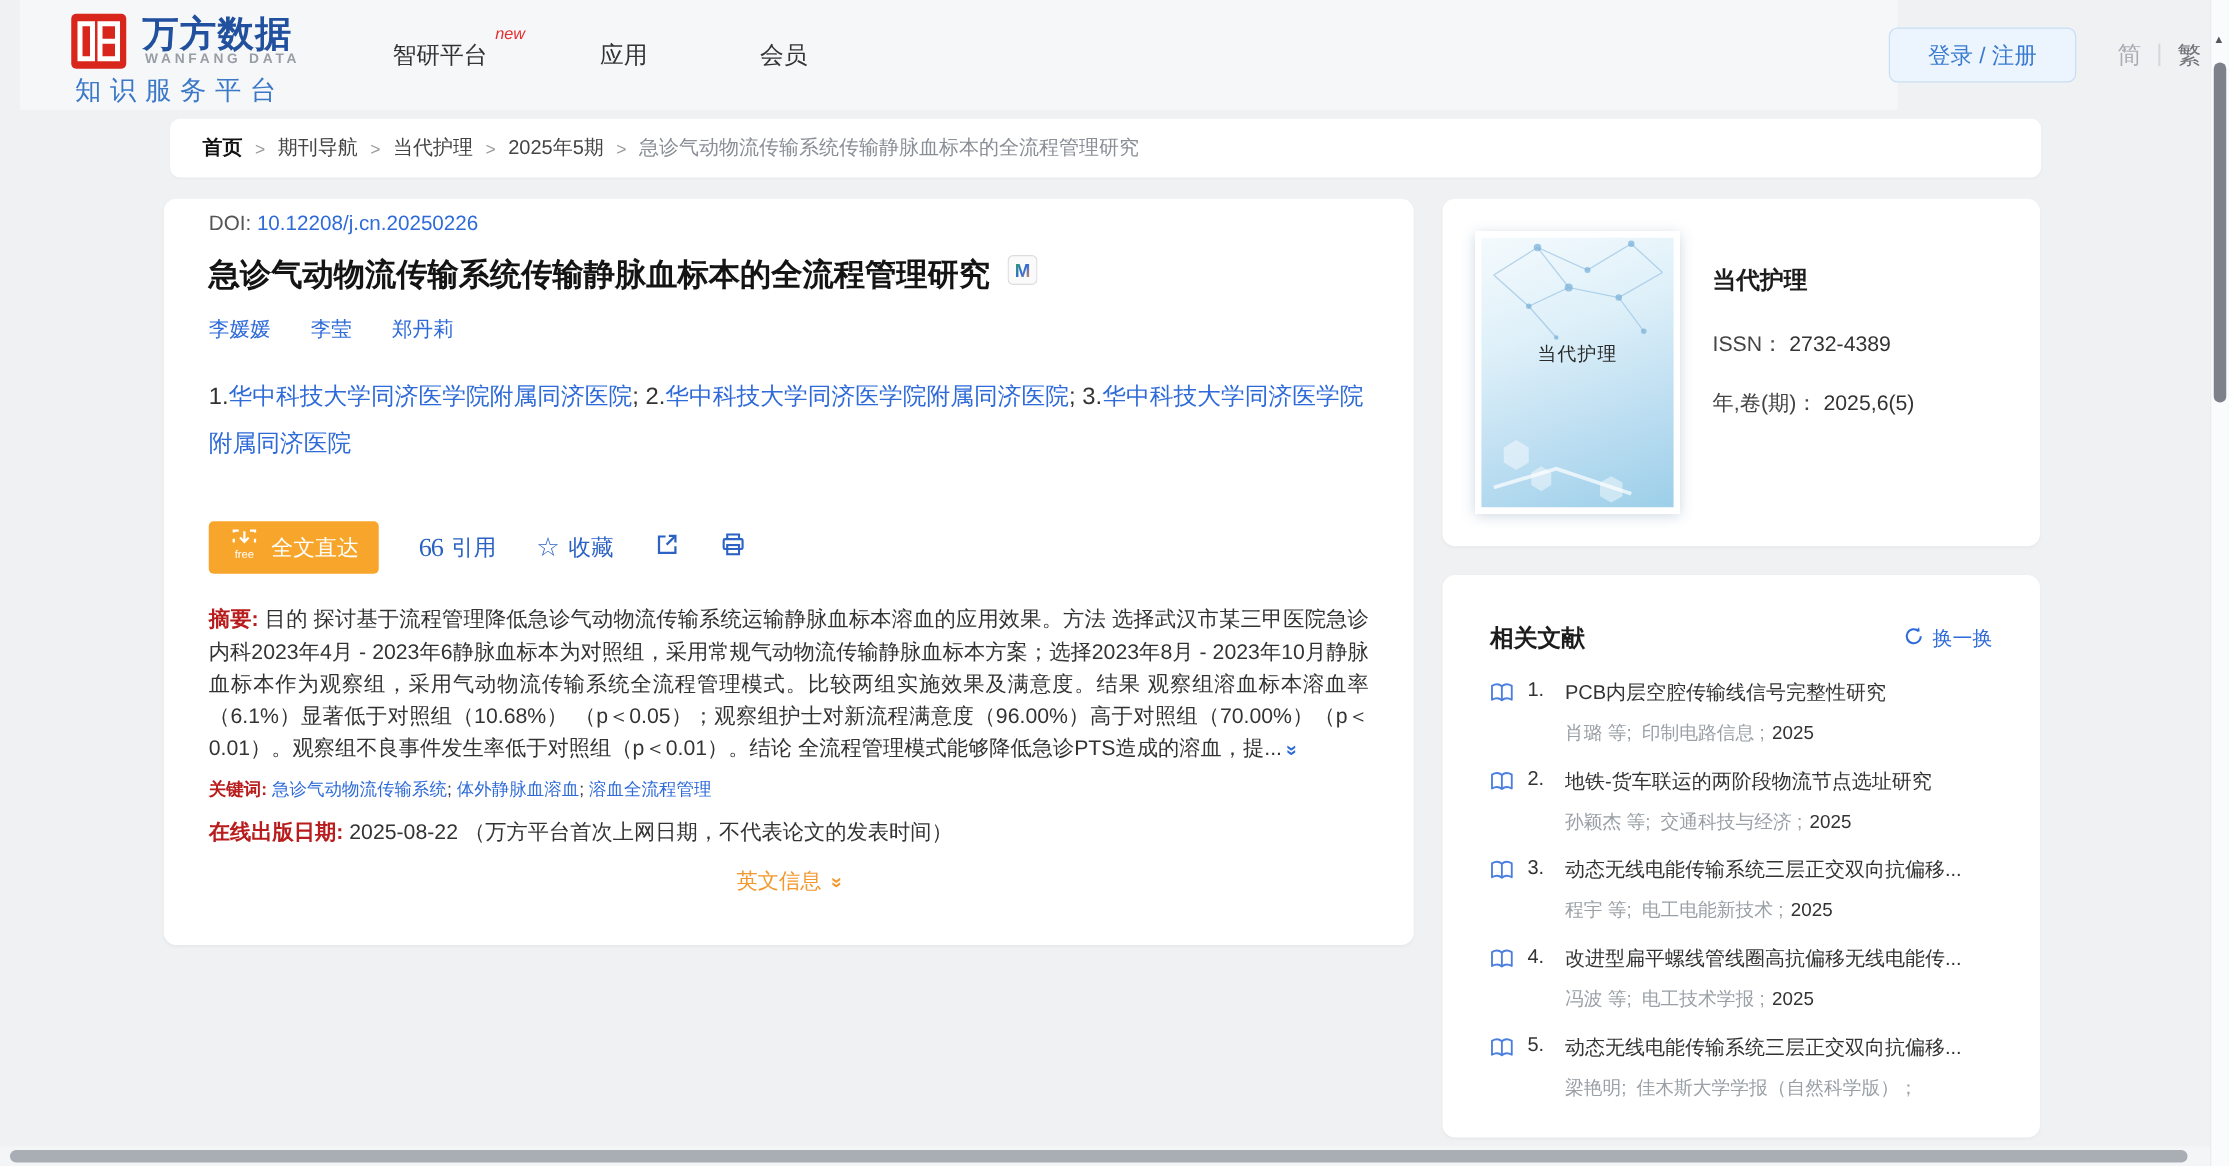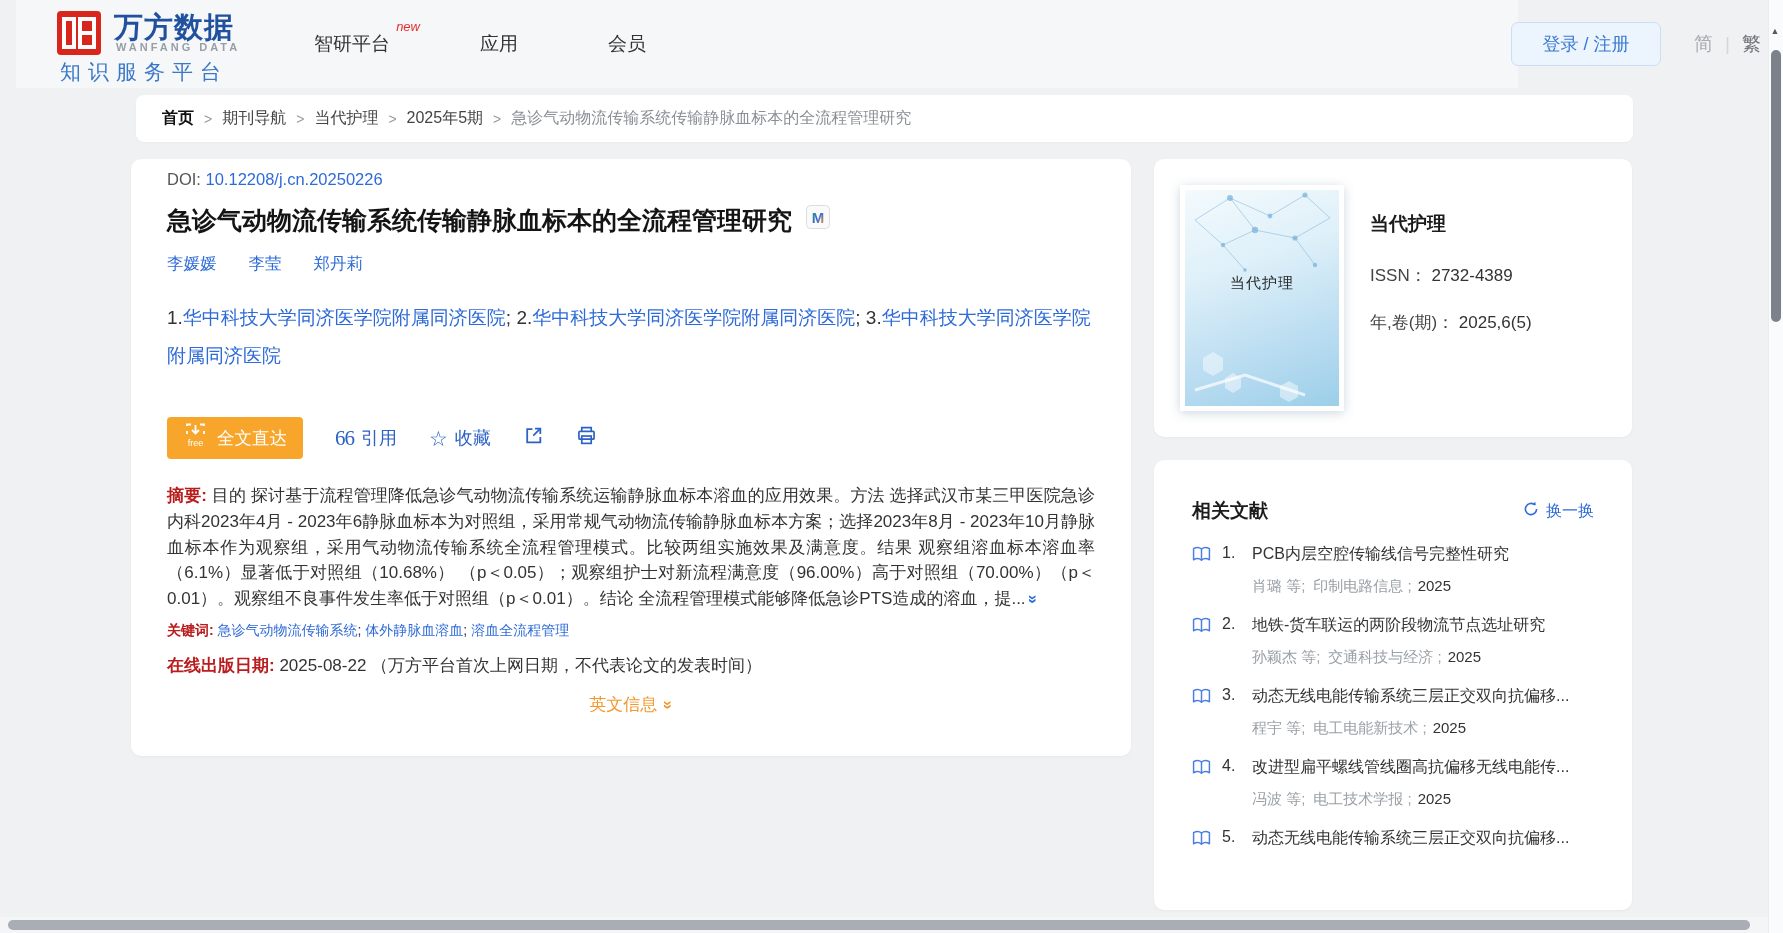--- a/index.html
+++ b/index.html
@@ -330,20 +330,21 @@
       <div class="ritem">
         <span class="ricon">
           <svg width="19" height="17" viewBox="0 0 18 16" fill="none" stroke="#4a7fe0" stroke-width="1.4" stroke-linejoin="round">
             <path d="M1.5 2.5 C4 1 7 1 9 2.8 C11 1 14 1 16.5 2.5 V13 C14 11.6 11 11.6 9 13.4 C7 11.6 4 11.6 1.5 13 Z"></path>
             <path d="M9 2.8 V13.4"></path>
           </svg>
         </span>
         <span class="rnum">5.</span>
         <span class="rbody">
           <div class="rt">动态无线电能传输系统三层正交双向抗偏移...</div>
+          <div class="rmeta"><span>梁艳明;</span><span class="src">佳木斯大学学报（自然科学版）；</span><span class="year"></span></div>
         </span>
       </div>
     </div>
 </section>
 
 <div class="htrack"></div>
 <div class="hthumb"></div>
 <div class="vscroll"></div>
 <div class="varrow">▲</div>
 <div class="vthumb"></div>

